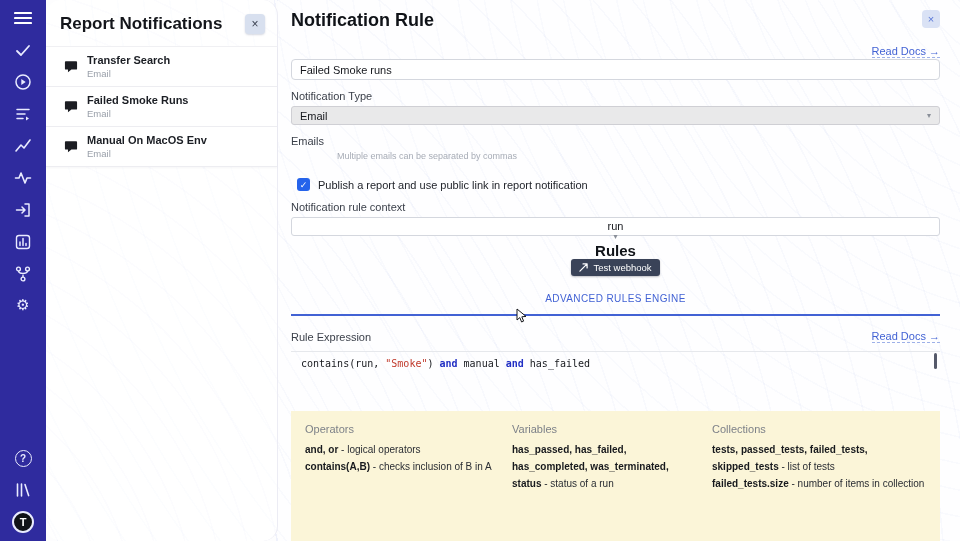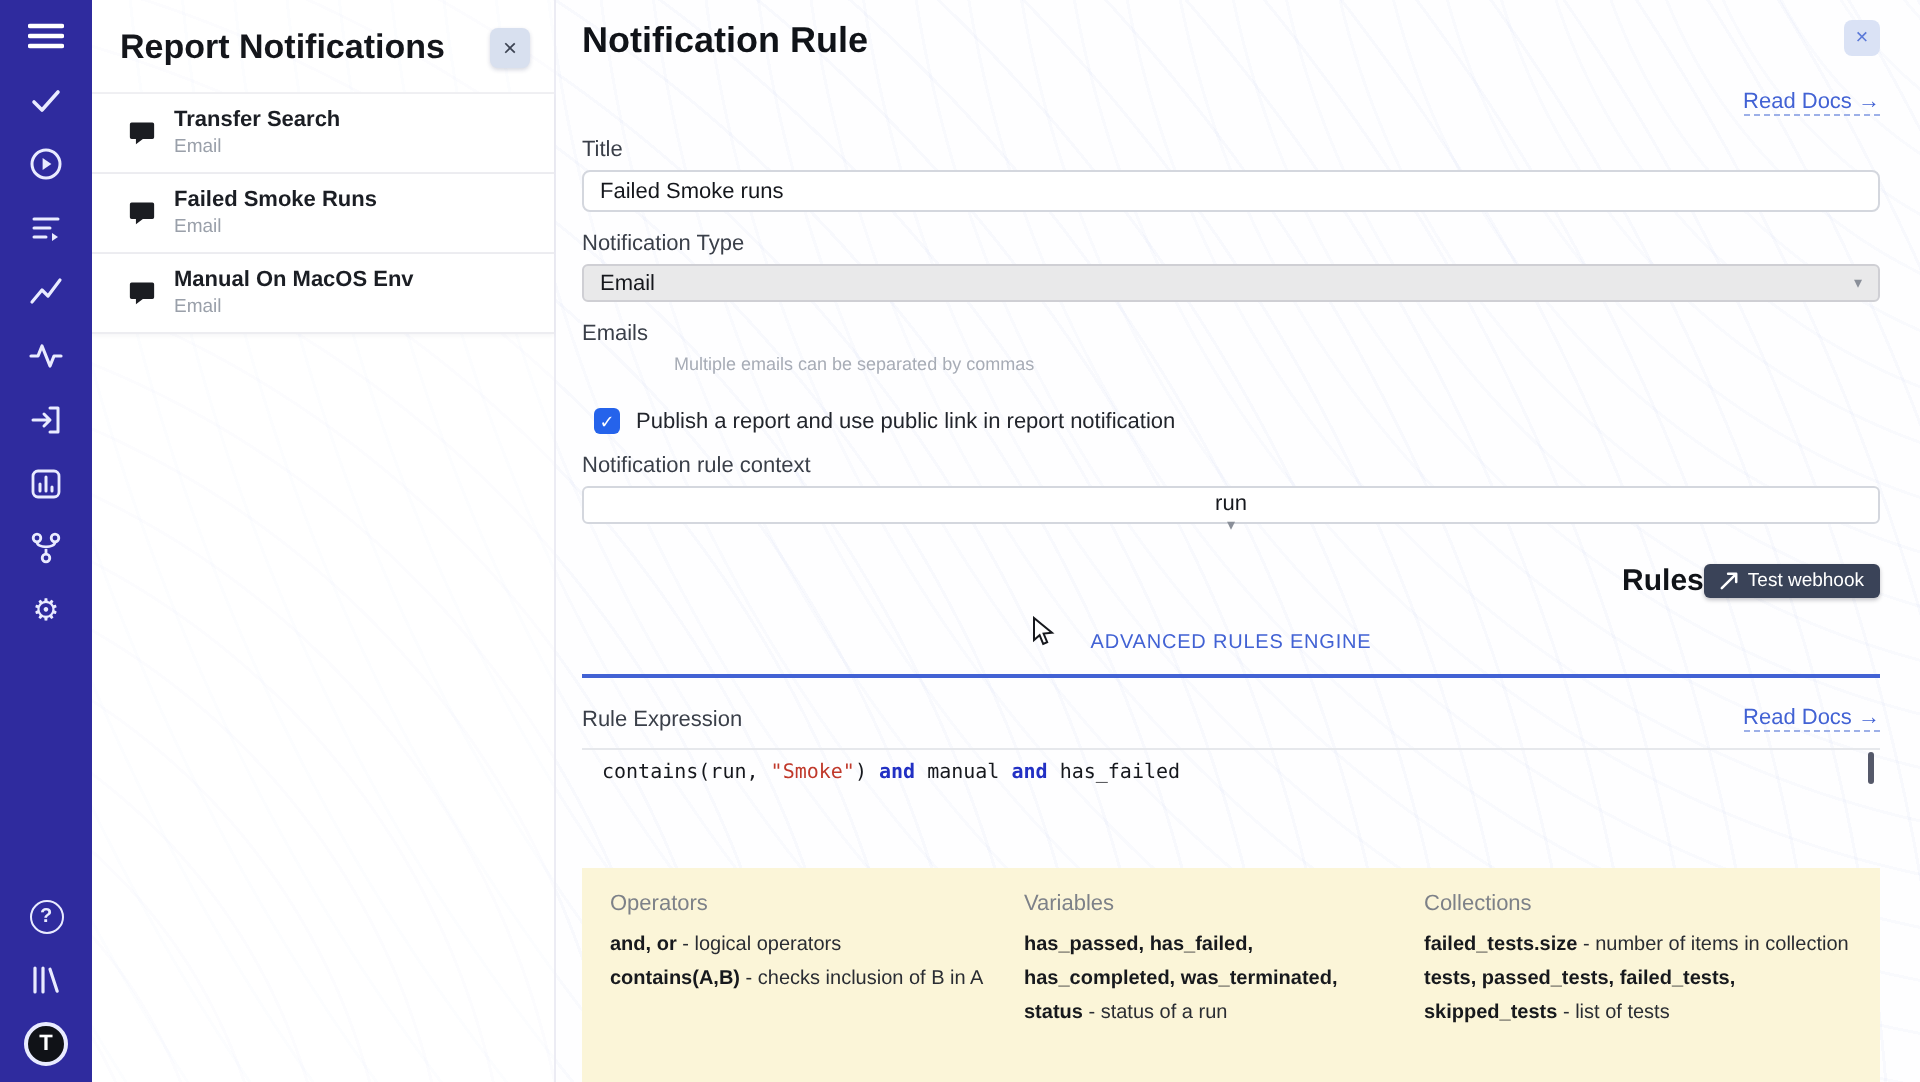--- a/index.html
+++ b/index.html
@@ -23,21 +23,21 @@
   .side-btn { width:46px; height:19px; display:flex; align-items:center; justify-content:center; color:#e9ebff; cursor:pointer; }
   .side-btn svg { display:block; }
   .side-bottom { margin-top:auto; display:flex; flex-direction:column; align-items:center; gap:12px; }
   .help-circle { width:17px; height:17px; border:1.5px solid #e9ebff; border-radius:50%; color:#e9ebff; font-size:10px; font-weight:bold; display:flex; align-items:center; justify-content:center; }
   .logo-t { width:22px; height:22px; border-radius:50%; background:#101217; color:#fff; font-size:11px; font-weight:bold; display:flex; align-items:center; justify-content:center; border:2px solid #e9ebff; }
   .gear-glyph { font-size:15px; line-height:1; font-family:"DejaVu Sans", sans-serif; }
 
   
   .panel {
     position:absolute; left:46px; top:0; width:232px; height:100%;
-    background:rgba(255,255,255,.78); border-right:1px solid #ececf4;
+    background:rgba(255,255,255,.78); border-right:1px solid #ececf4;border-radius:15px;
   }
   .panel-head { display:flex; align-items:center; justify-content:space-between; padding:14px 12px 12px 14px; }
   .panel-title { font-size:17px; font-weight:bold; color:#14161b; }
   .close-btn {
     width:20px; height:20px; border-radius:4px; background:#d8e0ef; color:#3c4352;
     font-size:12px; display:flex; align-items:center; justify-content:center; cursor:pointer;
     box-shadow:0 1px 2px rgba(30,40,90,.18);
   }
   .notif-list { border-top:1px solid #f0f0f3; }
   .notif-item {
@@ -67,21 +67,21 @@
   .select .arr { color:#8a8f99; font-size:8px; }
   .fake-input {
     width:100%; height:23px; border:2px solid #4262d4; border-radius:6px; background:#fff;
     font-size:11px; padding:2px 8px; display:flex; align-items:center; cursor:text;
   }
   .caret { display:inline-block; width:1px; height:12px; background:#101318; margin-left:1px; }
   .helper { font-size:9px; color:#a7acb6; margin-top:4px;margin-left:46px; }
   .cb-row { display:flex; align-items:center; gap:8px; margin:17px 0 0 6px; }
   .cb { width:13px; height:13px; background:#2563eb; border-radius:3px; color:#fff; font-size:9px; display:flex; align-items:center; justify-content:center; cursor:pointer; }
   .cb-label { font-size:11px; color:#22252c; }
-  .rules-row { display:flex; align-items:center; justify-content:flex-end; margin-top:20px; }
+  .rules-row { display:flex; align-items:center; justify-content:center; margin-top:6px;flex-direction:column; }
   .rules-h { font-size:15px; font-weight:bold; color:#101318; }
   .webhook-btn {
     background:#3a4358; color:#fff; font-size:9.5px; border-radius:3px; padding:3px 8px;
     display:flex; align-items:center; gap:5px; cursor:pointer; box-shadow:0 1px 2px rgba(0,0,20,.25);
   }
   .tab-bar { margin-top:12px; border-bottom:2px solid #4262d4; text-align:center; padding-bottom:8px; }
   .tab-label { color:#4262d4; font-size:10px; letter-spacing:.4px; cursor:pointer; }
   .expr-row { display:flex; align-items:center; justify-content:space-between; margin-top:14px; }
   .expr-label { font-size:11px; color:#3a3f49; }
   .code-box { margin-top:8px; border-top:1px solid #e6e8ec; position:relative; height:52px; padding:6px 14px 0 10px;
@@ -213,21 +213,20 @@
     <div class="main-title">Notification Rule</div>
     <div class="main-close">
       <span>×</span>
     </div>
   </div>
 
   <div class="docs-row">
     <a class="doc-link">Read Docs →</a>
   </div>
 
-  <label class="f-label">Title</label>
   <input class="txt-input" type="text" value="Failed Smoke runs" style="">
 
   <label class="f-label">Notification Type</label>
   <div class="select">
     <span>Email</span>
     <span class="arr">▾</span>
   </div>
 
   <label class="f-label">Emails</label>
   <div class="helper">Multiple emails can be separated by commas</div>
@@ -277,22 +276,22 @@
       <div class="hp-entry"></div>
     </div>
     <div>
       <div class="hp-header">Variables</div>
       <div class="hp-entry"><b>has_passed, has_failed, has_completed, was_terminated, status</b><span> - status of a run</span></div>
       <div class="hp-entry"></div>
 
     </div>
     <div>
       <div class="hp-header">Collections</div>
+      <div class="hp-entry"><b>tests, passed_tests, failed_tests, skipped_tests</b><span> - list of tests</span></div>
       <div class="hp-entry"><b>failed_tests.size</b><span> - number of items in collection</span></div>
-      <div class="hp-entry"><b>tests, passed_tests, failed_tests, skipped_tests</b><span> - list of tests</span></div>
       <div class="hp-entry"></div>
     </div>
   </div>
 </section>
 
 <svg class="cursor" width="12" height="16" viewBox="0 0 12 16">
   <path d="M1 1L1 12L3.8 9.6L5.6 14L7.6 13.1L5.8 8.8L10 8.4Z" fill="#fff" stroke="#16181d" stroke-width="1"></path>
 </svg>
 
 </body></html>

